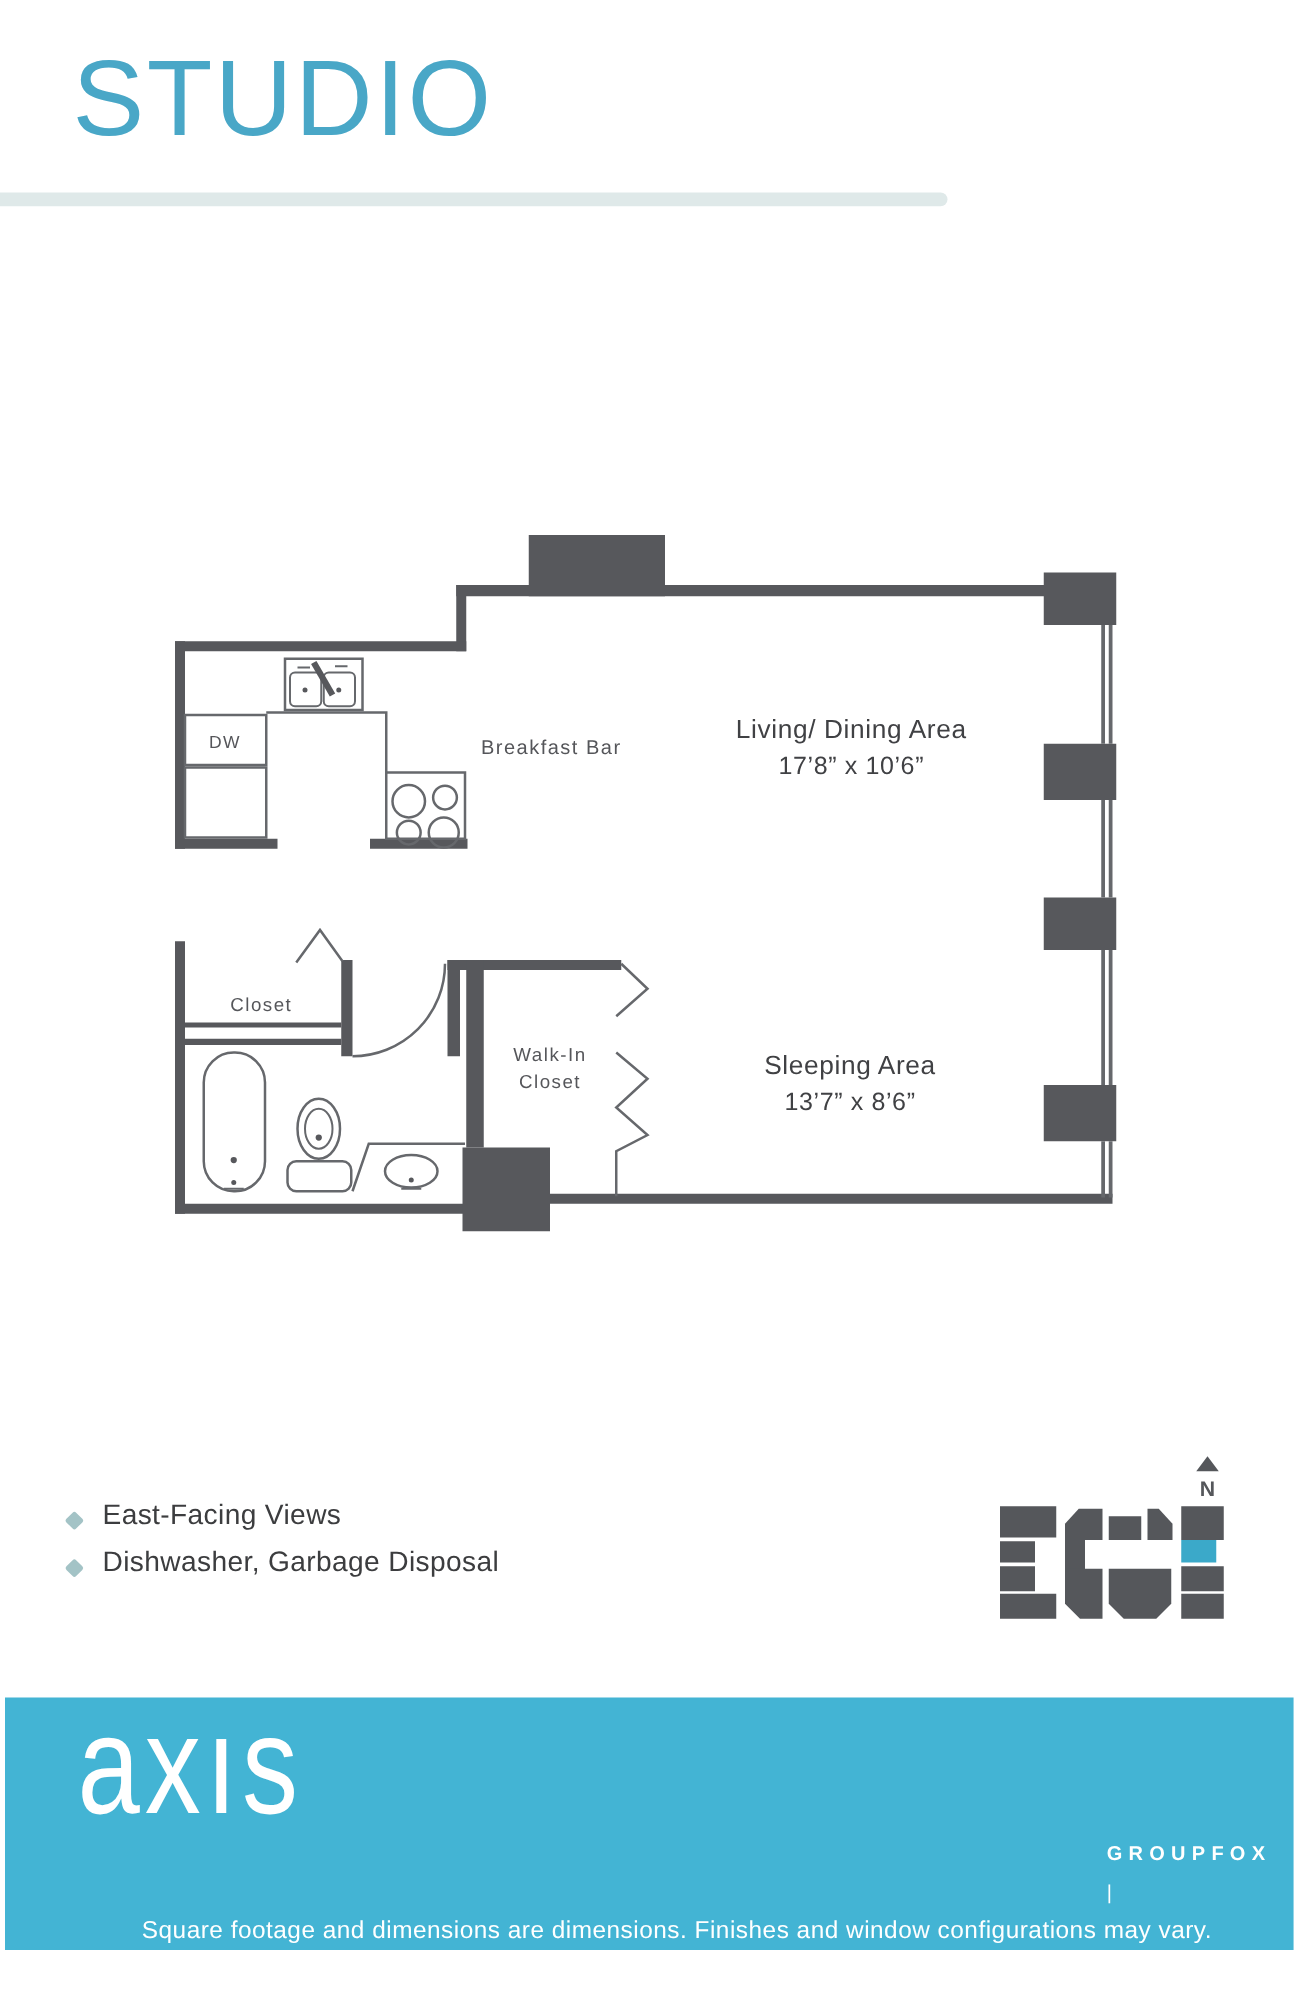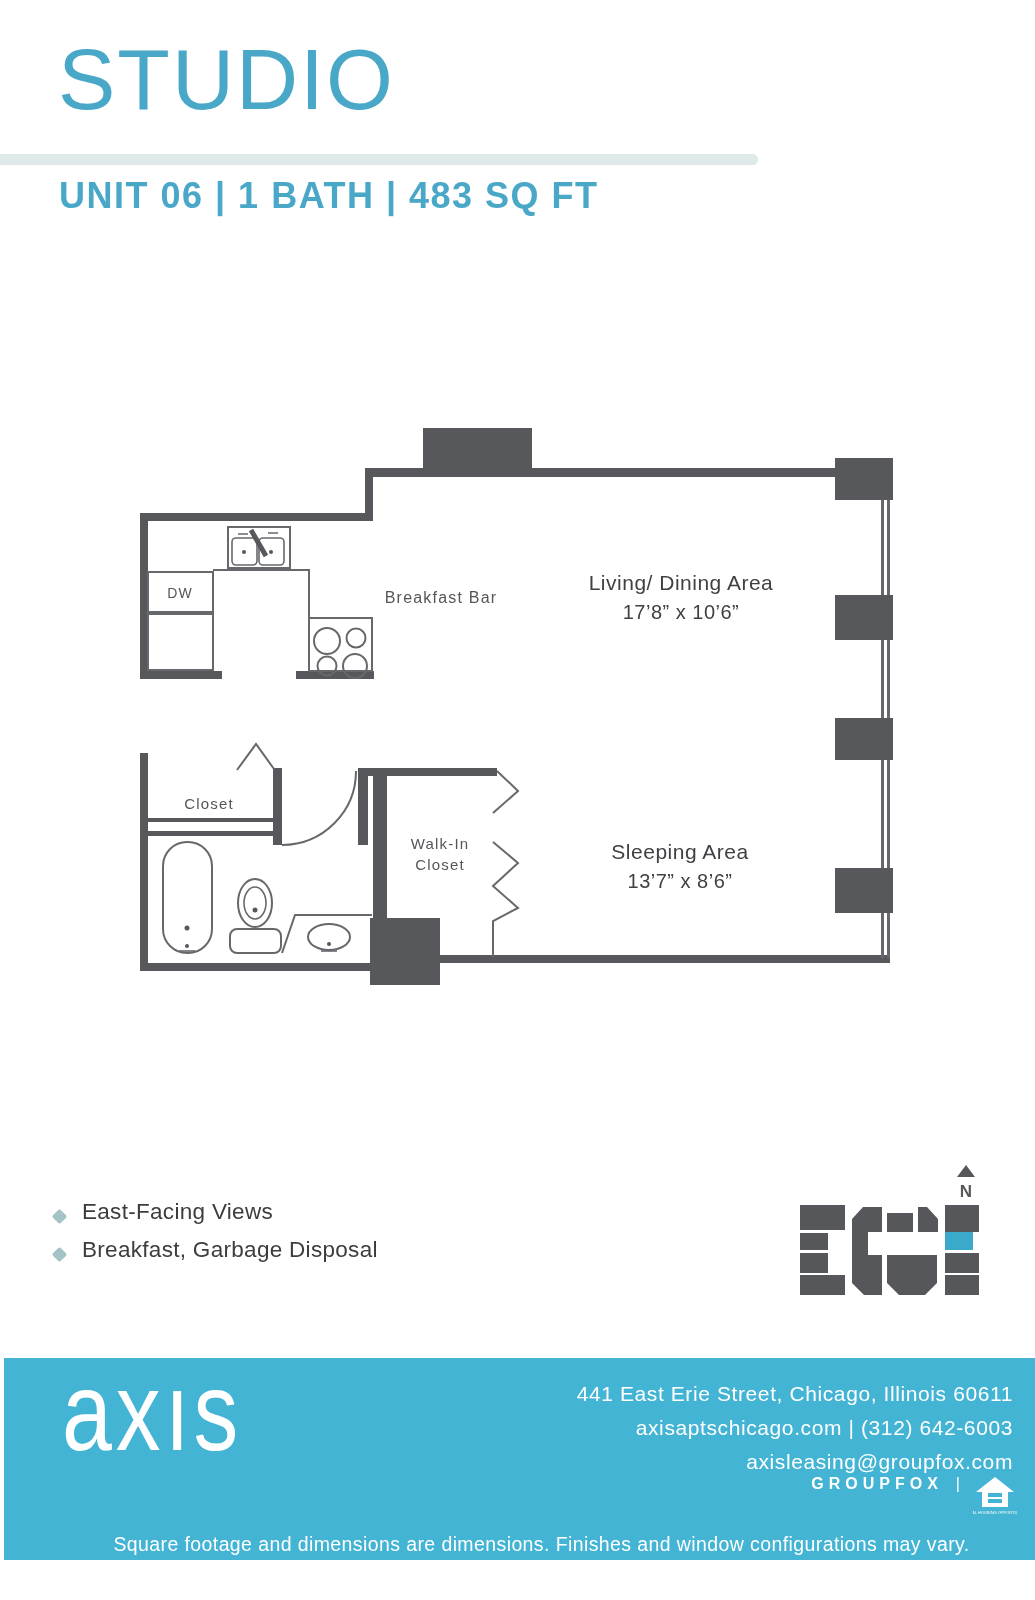--- a/index.html
+++ b/index.html
@@ -45,34 +45,33 @@
         font-family:"Liberation Sans",sans-serif;}
 
   .footer{position:absolute;left:4px;top:1358px;width:1035px;height:202px;
           background:var(--footer_teal);color:#fff;padding-left:40px;}
   .axis-logo{position:absolute;left:58px;top:-2px;font-size:112px;line-height:1;
              letter-spacing:5px;transform:scaleX(0.8);transform-origin:left top;
              font-weight:400;color:#fff;}
   .footer-contact{position:absolute;right:66px;top:19px;text-align:right;
                   font-size:21px;line-height:34px;letter-spacing:0.6px;font-weight:400;}
   .brand-row{position:absolute;right:62px;top:117px;height:44px;display:flex;
-             gap:13px;}
+             gap:13px;flex-direction:column;}
   .brand-word{font-size:16px;font-weight:700;letter-spacing:5px;}
   .brand-sep{font-size:16px;font-weight:400;}
   .disclaimer{position:absolute;left:0;top:175px;width:100%;text-align:center;
               font-size:19.5px;letter-spacing:0.4px;font-weight:400;}
 </style>
 </head>
 <body>
 
 <div class="page">
 
   <h1 class="title">STUDIO</h1>
   <div class="divider"></div>
-  <h2 class="subtitle">UNIT 06 | 1 BATH | 483 SQ FT</h2>
 
   <svg class="floorplan" viewBox="0 415 1035 595">
 
     <g>
       <rect class="wall" x="423" y="428" width="109" height="49"></rect>
       <rect class="wall" x="365" y="468" width="471" height="9"></rect>
       <rect class="wall" x="365" y="468" width="8" height="53"></rect>
       <rect class="wall" x="140" y="513" width="233" height="8"></rect>
       <rect class="wall" x="140" y="513" width="8" height="166"></rect>
       <rect class="wall" x="140" y="671" width="82" height="8"></rect>
@@ -158,21 +157,21 @@
   </svg>
 
   <div class="features">
     <div class="feat">
       <span class="diamond"></span>
       <div class="feat-text">East-Facing Views</div>
     </div>
     <div class="feat">
       <span class="diamond"></span>
       <div class="feat-text">
-        <div>Breakfast, Garbage Disposal</div>
+        <div>Dishwasher, Garbage Disposal</div>
       </div>
     </div>
   </div>
 
   <svg class="keyplan" viewBox="790 1160 200 140">
     <polygon class="kp" points="966,1165 957,1177 975,1177"></polygon>
     <text class="kp-n" x="966" y="1197" text-anchor="middle">N</text>
     <g>
       <rect class="kp" x="800" y="1205" width="45" height="25"></rect>
       <path class="kp" d="M852,1219 L863,1207 L882,1207 L882,1232 L852,1232 Z"></path>
@@ -186,25 +185,20 @@
       <rect class="kp" x="800" y="1275" width="45" height="20"></rect>
       <path class="kp" d="M852,1255 L882,1255 L882,1295 L864,1295 L852,1283 Z"></path>
       <path class="kp" d="M887,1255 L937,1255 L937,1283 L925,1295 L899,1295 L887,1283 Z"></path>
       <rect class="kp" x="945" y="1253" width="34" height="20"></rect>
       <rect class="kp" x="945" y="1275" width="34" height="20"></rect>
     </g>
   </svg>
 
   <div class="footer">
     <div class="axis-logo">axıs</div>
-    <div class="footer-contact">
-      <div>441 East Erie Street, Chicago, Illinois 60611</div>
-      <div>axisaptschicago.com | (312) 642-6003</div>
-      <div>axisleasing@groupfox.com</div>
-    </div>
     <div class="brand-row">
       <span class="brand-word">GROUPFOX</span>
       <span class="brand-sep">|</span>
       <svg width="44" height="44" viewBox="0 0 44 44">
         <polygon points="22,2 41,17 35,17 35,32 9,32 9,17 3,17" fill="#ffffff"></polygon>
         <rect x="15" y="18" width="14" height="4" fill="#43b4d4"></rect>
         <rect x="15" y="24" width="14" height="4" fill="#43b4d4"></rect>
         <text x="22" y="39" font-size="4" text-anchor="middle" fill="#ffffff" font-family="Liberation Sans, sans-serif">EQUAL HOUSING OPPORTUNITY</text>
       </svg>
     </div>

